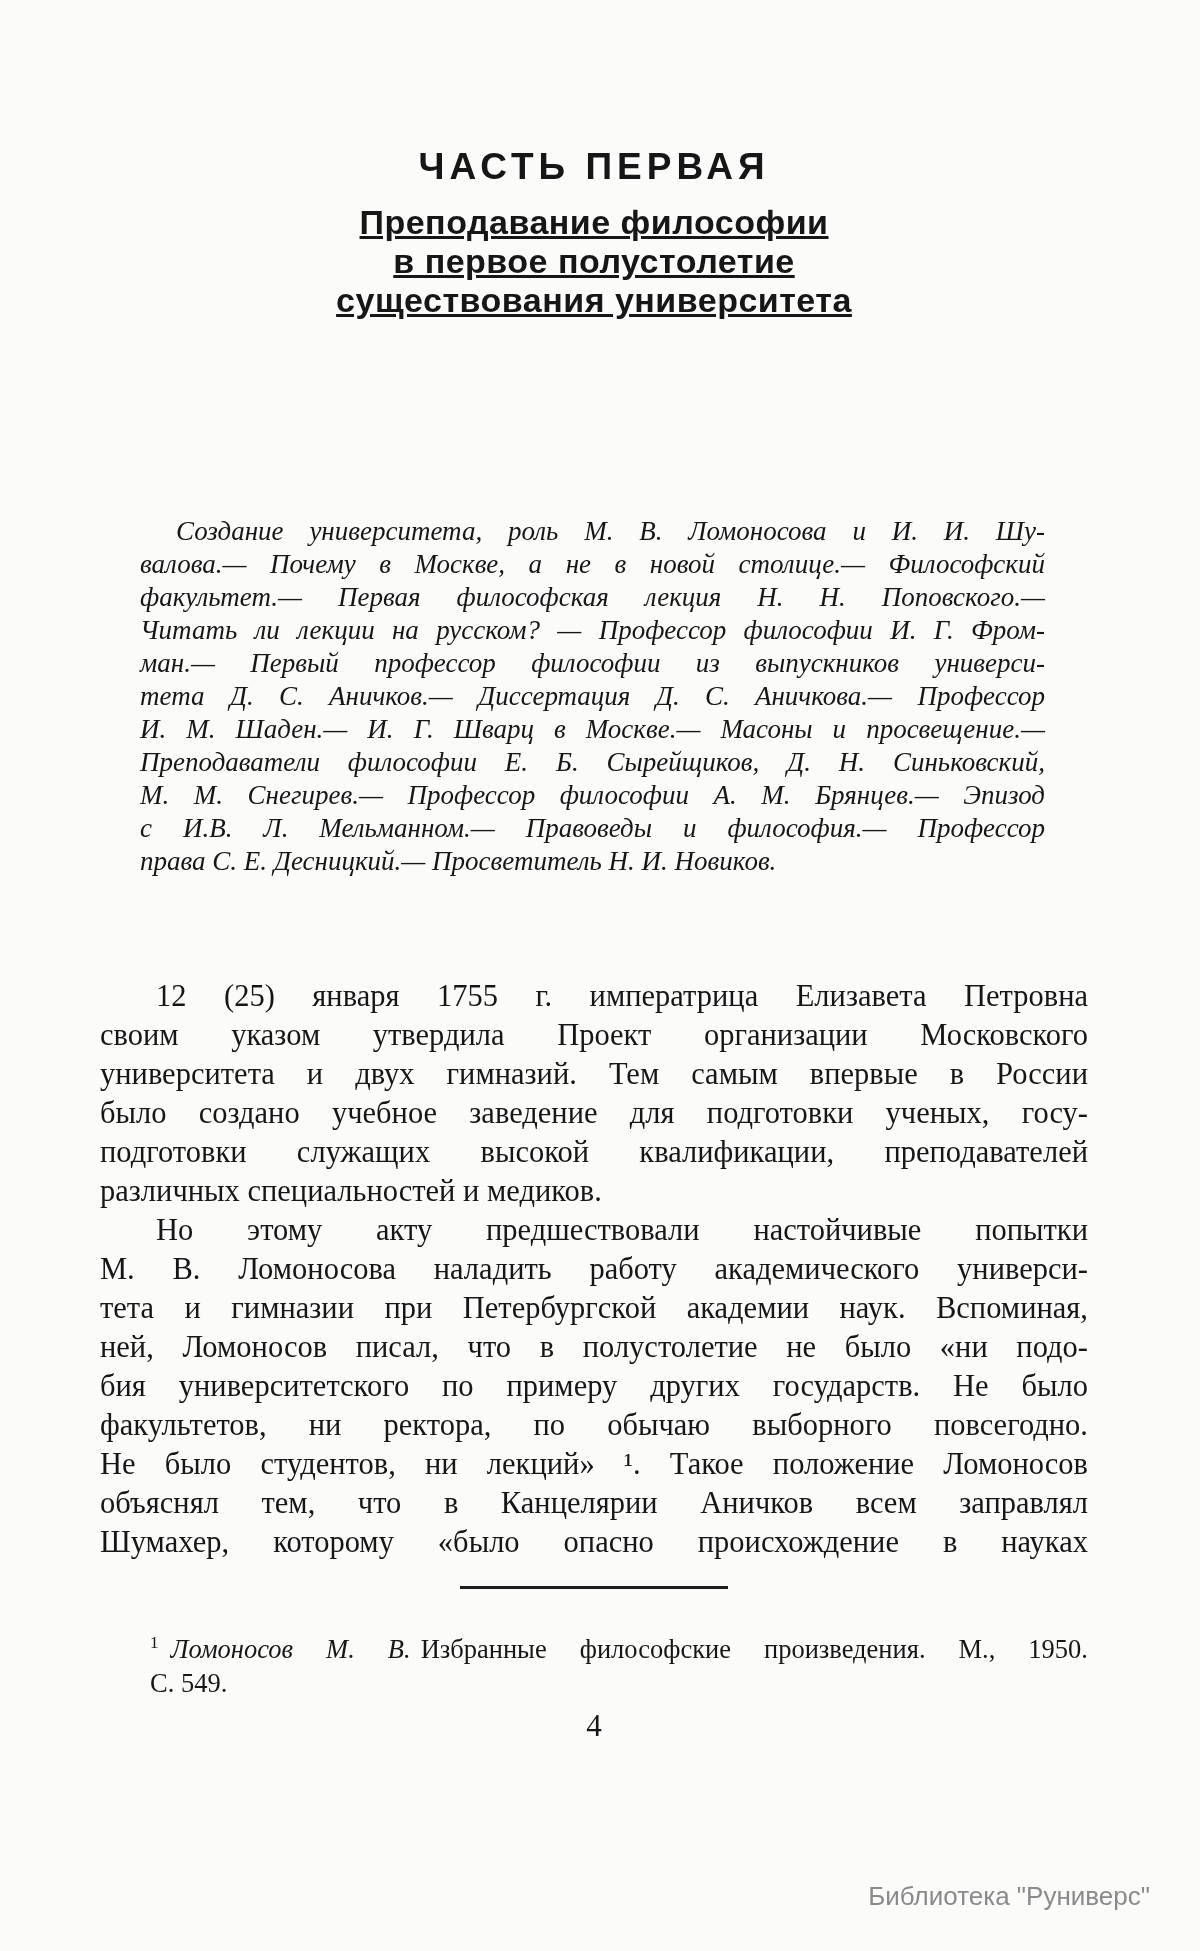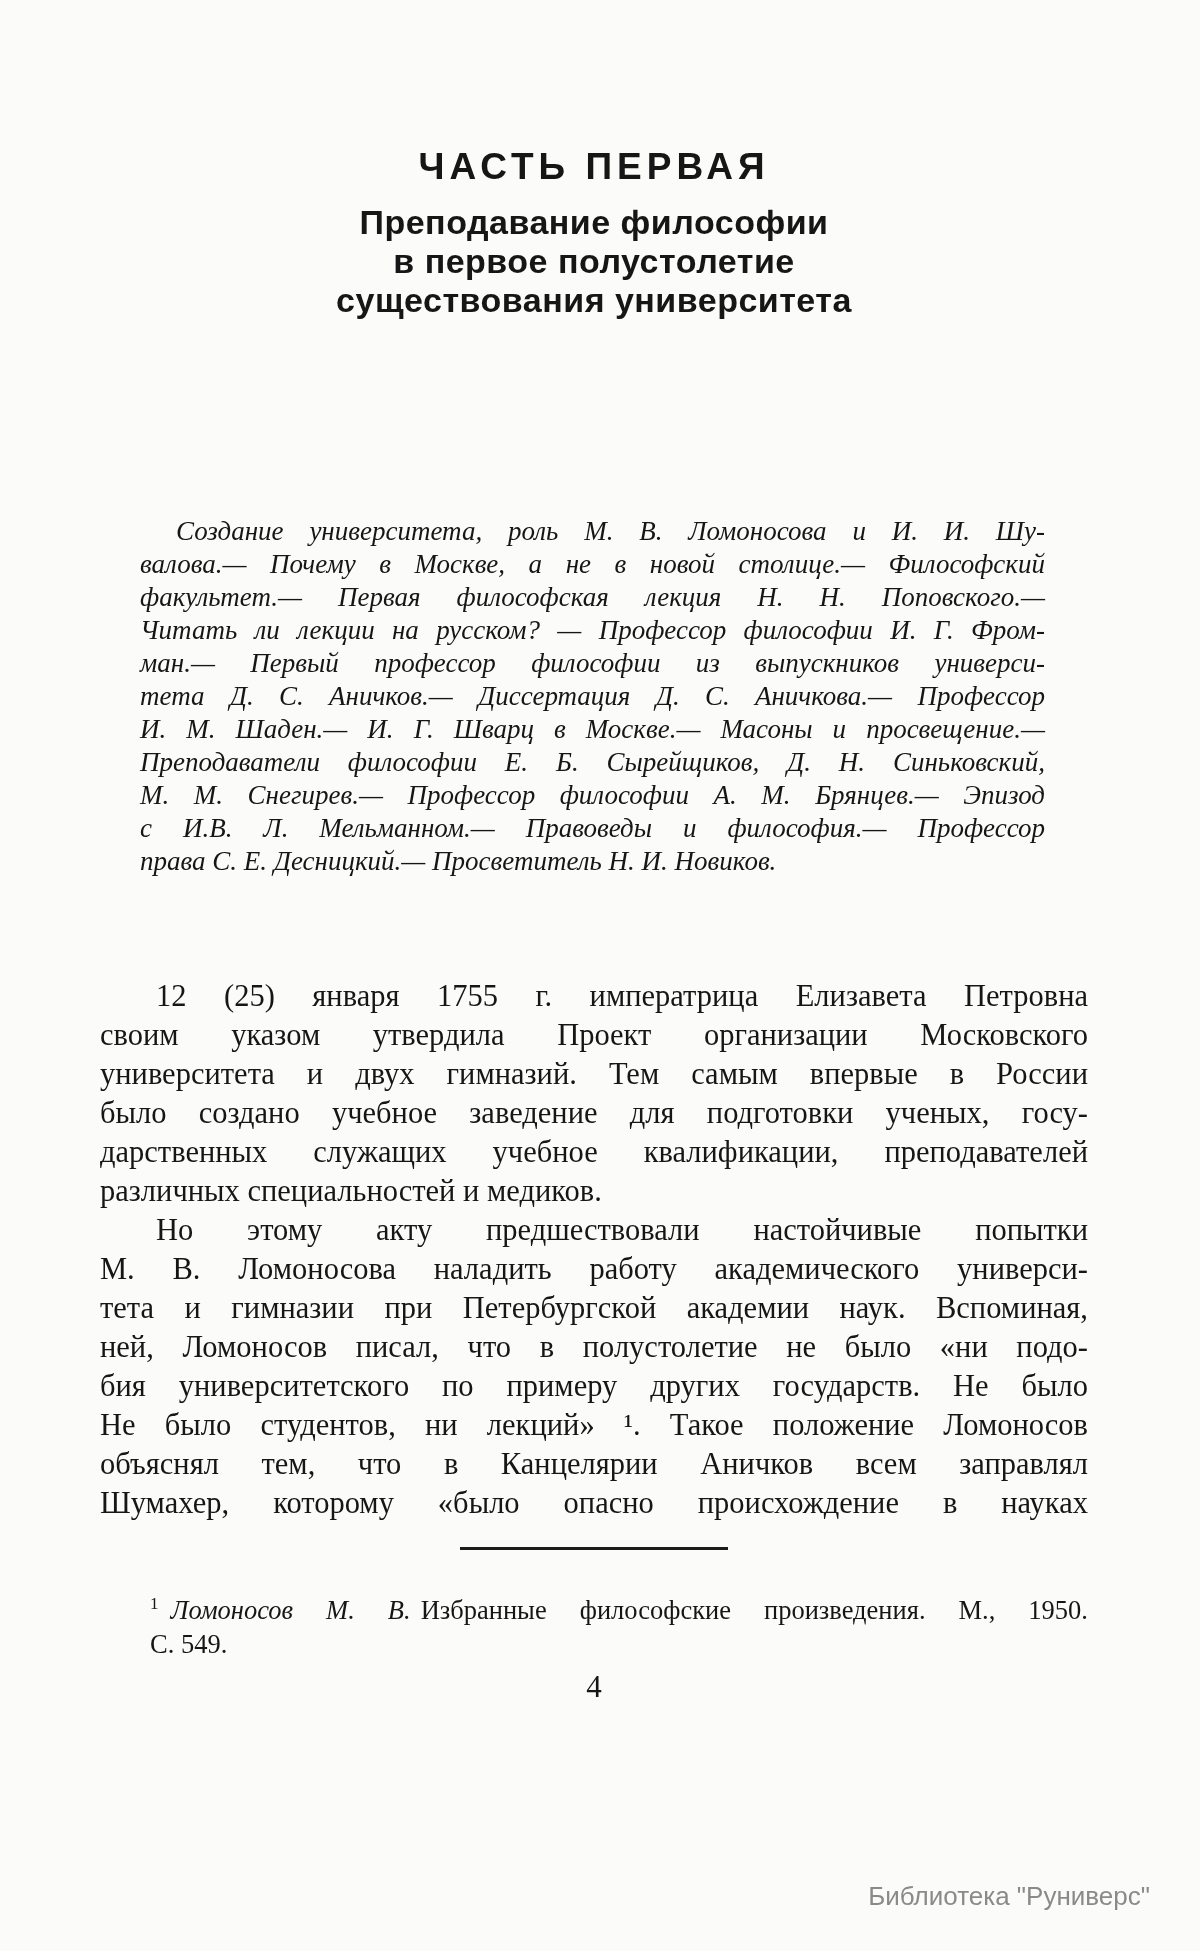--- a/index.html
+++ b/index.html
@@ -25,20 +25,21 @@
     letter-spacing: 5px;
   }
   .chapter-title {
     margin-top: 14px;
     text-align: center;
     font-family: "Liberation Sans", sans-serif;
     font-weight: 600;
     font-size: 34px;
     line-height: 39px;
     letter-spacing: 0.5px;
+    text-decoration: underline;
   }
 
   .summary {
     margin-top: 195px;
     margin-left: 40px;
     margin-right: 43px;
     font-style: italic;
     font-size: 27px;
     line-height: 33px;
   }
@@ -109,29 +110,30 @@
       <div class="ln jl">с И.В. Л. Мельманном.— Правоведы и философия.— Профессор</div>
       <div class="ln ll">права С. Е. Десницкий.— Просветитель Н. И. Новиков.</div>
     </div>
 
     <div class="body-text">
       <div>
         <div class="ln jl pind">12 (25) января 1755 г. императрица Елизавета Петровна</div>
         <div class="ln jl">своим указом утвердила Проект организации Московского</div>
         <div class="ln jl">университета и двух гимназий. Тем самым впервые в России</div>
         <div class="ln jl">было создано учебное заведение для подготовки ученых, госу-</div>
-        <div class="ln jl">дарственных служащих учебное квалификации, преподавателей</div>
+        <div class="ln jl">подготовки служащих высокой квалификации, преподавателей</div>
         <div class="ln ll">различных специальностей и медиков.</div>
       </div>
       <div>
         <div class="ln jl pind">Но этому акту предшествовали настойчивые попытки</div>
         <div class="ln jl">М. В. Ломоносова наладить работу академического универси-</div>
         <div class="ln jl">тета и гимназии при Петербургской академии наук. Вспоминая,</div>
         <div class="ln jl">ней, Ломоносов писал, что в полустолетие не было «ни подо-</div>
         <div class="ln jl">бия университетского по примеру других государств. Не было</div>
+        <div class="ln jl">факультетов, ни ректора, по обычаю выборного повсегодно.</div>
         <div class="ln jl">Не было студентов, ни лекций» ¹. Такое положение Ломоносов</div>
         <div class="ln jl">объяснял тем, что в Канцелярии Аничков всем заправлял</div>
         <div class="ln jl">Шумахер, которому «было опасно происхождение в науках</div>
       </div>
     </div>
 
     <hr class="footnote-rule">
 
     <div class="footnote">
       <div class="ln jl"><sup>1</sup><span class="author">Ломоносов М. В.</span><span>Избранные философские произведения. М., 1950.</span></div>

